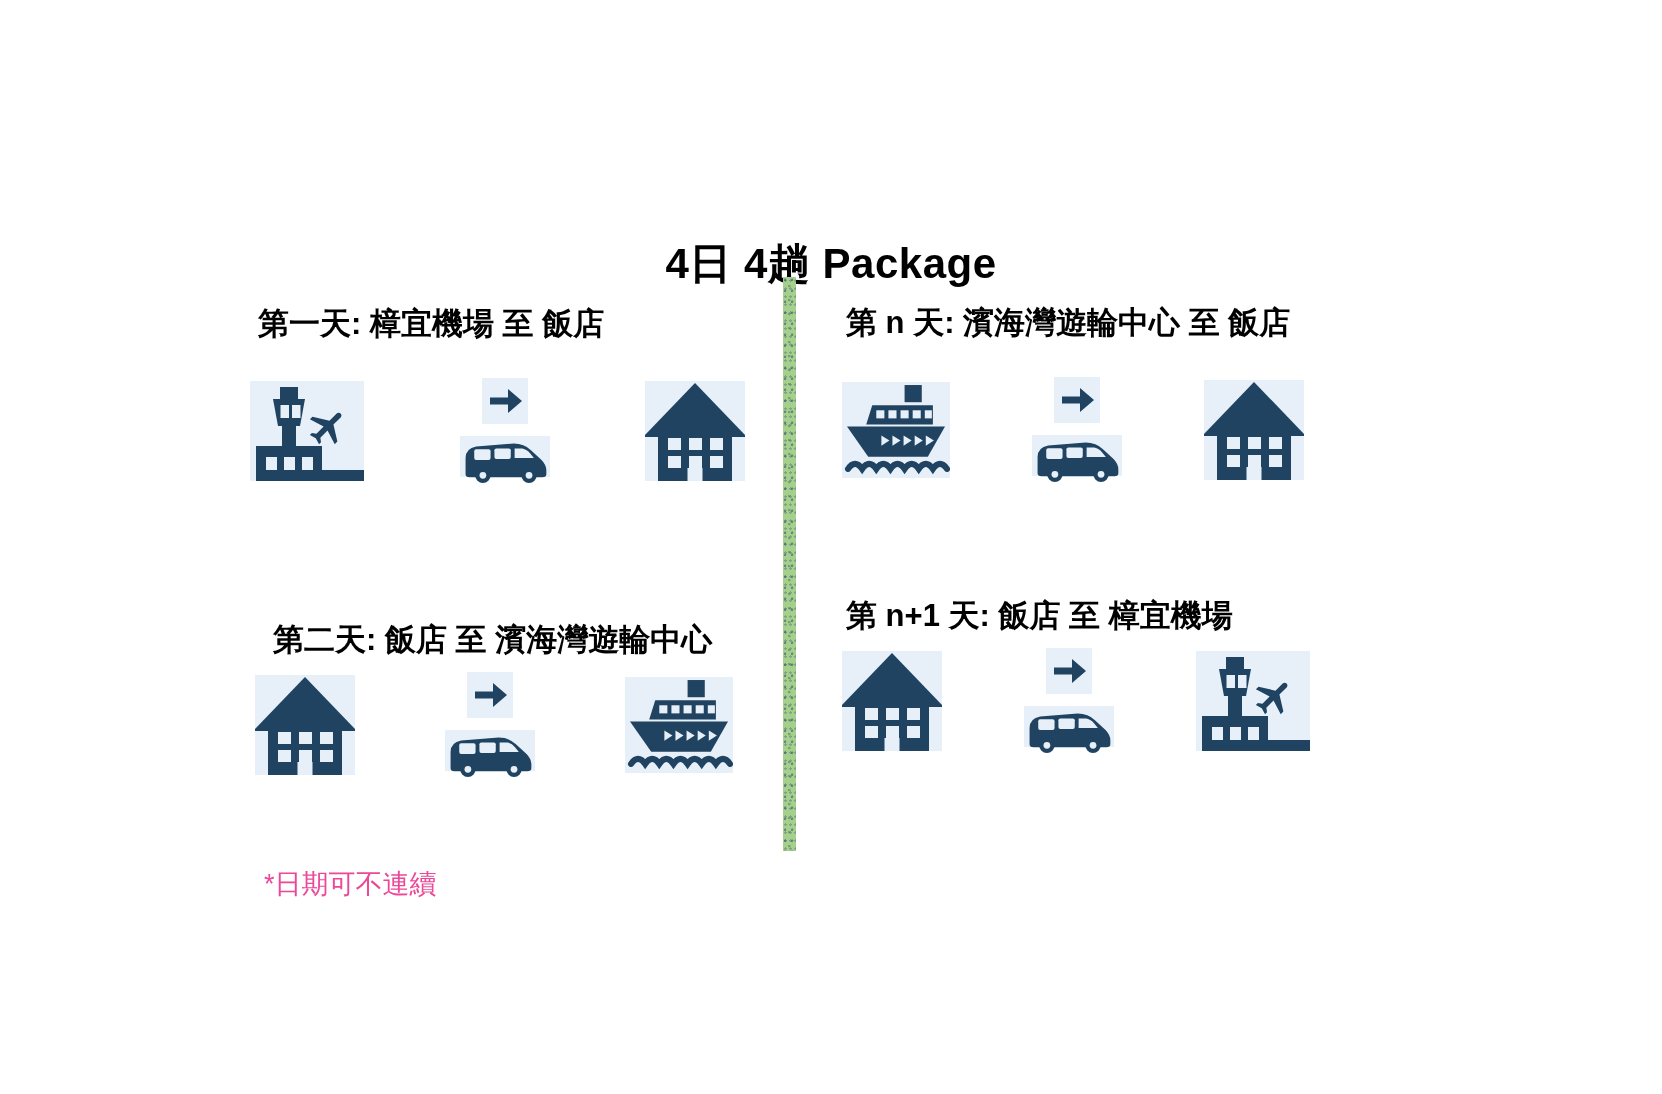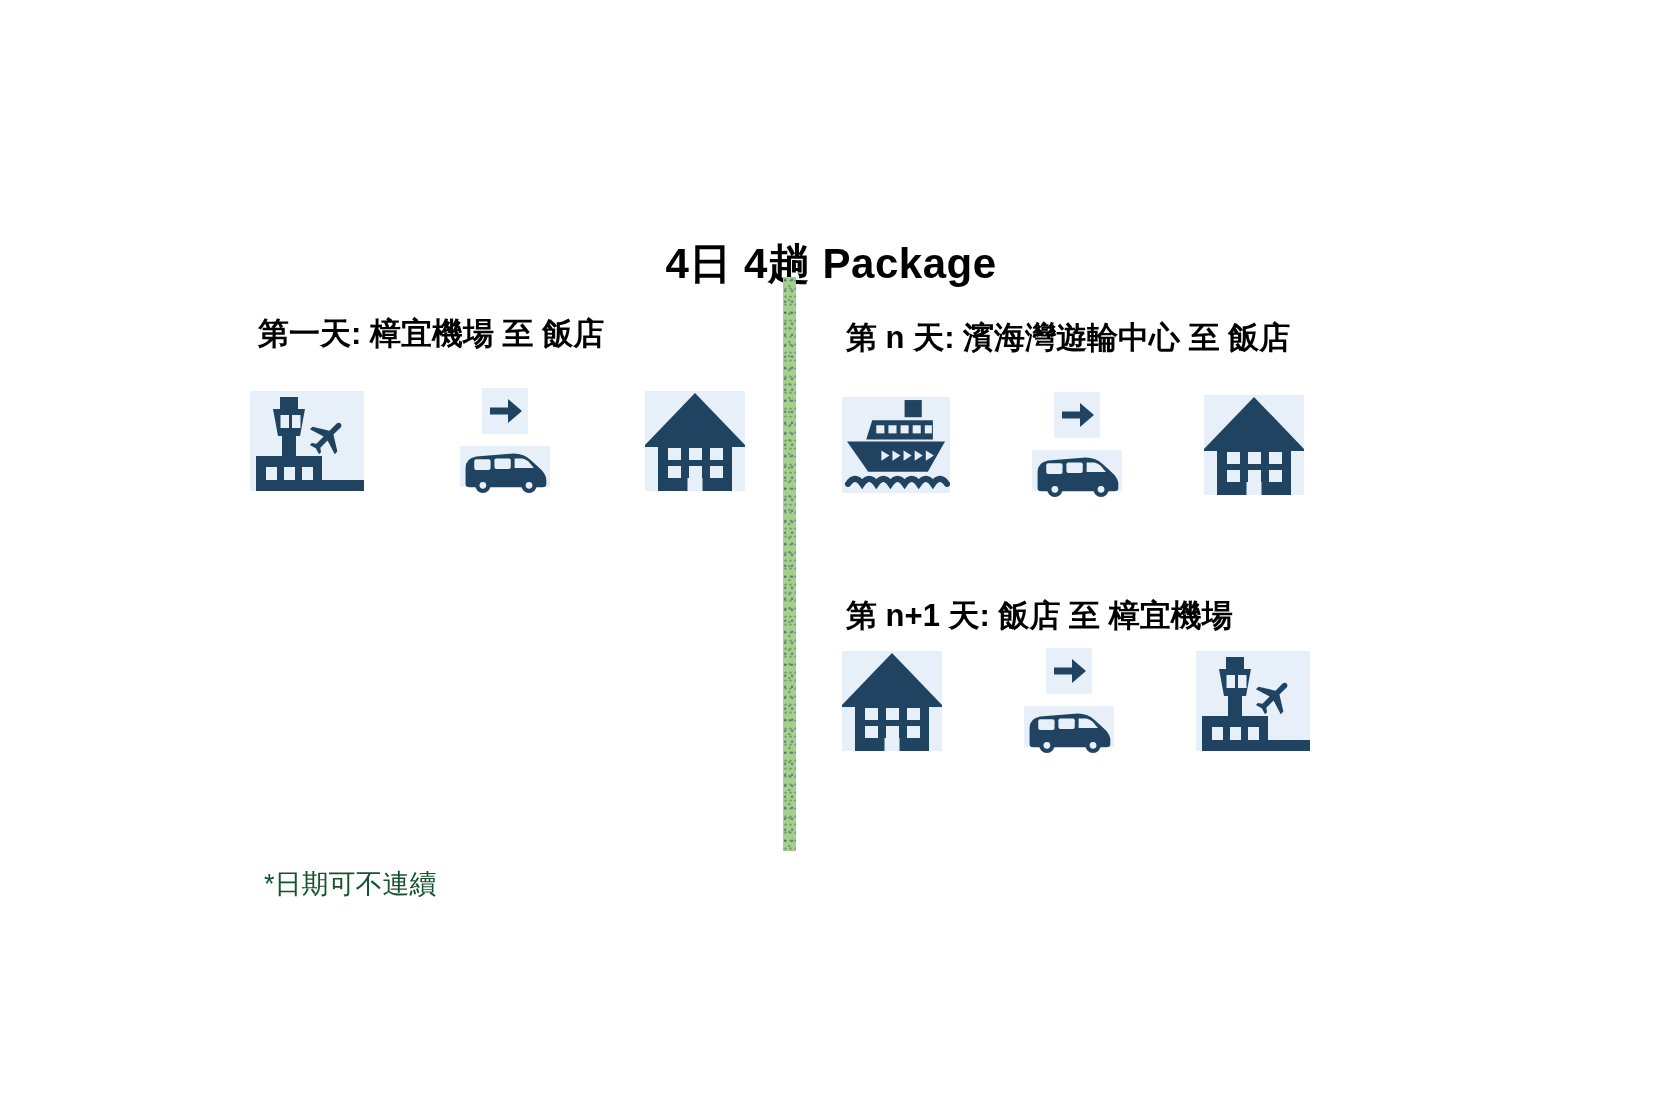--- a/index.html
+++ b/index.html
@@ -40,25 +40,25 @@
   .big.ship{width:108px;height:96px;}
   .via{display:flex;flex-direction:column;align-items:center;flex:0 0 auto;}
   .arrow-tile{width:46px;height:46px;margin-bottom:9px;}
   .van-wrap{position:relative;width:90px;height:50px;}
   .van-wrap::before{
     content:"";position:absolute;left:0;right:0;top:3px;bottom:6px;
     background:var(--tile-bg,#e7f0f8);
   }
   .van-wrap svg{position:absolute;inset:0;width:100%;height:100%;}
   .footnote{
-    position:absolute;left:264px;top:866px;font-size:27px;font-weight:400;color:#14532d;
+    position:absolute;left:264px;top:866px;font-size:27px;font-weight:400;color:#ec4899;
   }
   
-  .q1{left:250px;top:314px;width:495px;}
-  .q2{left:842px;top:318px;width:462px;}
+  .q1{left:250px;top:304px;width:495px;}
+  .q2{left:842px;top:303px;width:462px;}
   .q3{left:255px;top:620px;width:478px;}
   .q4{left:842px;top:596px;width:468px;}
   .q1 .icon-row{width:495px;}
   .q2 .icon-row{width:462px;}
   .q3 .icon-row{width:478px;}
   .q4 .icon-row{width:468px;}
   .q1 .q-header{padding-left:8px;}
   .q3 .q-header{padding-left:18px;}
   .q2 .q-header,.q4 .q-header{padding-left:4px;}
 </style>
@@ -182,20 +182,47 @@
           </div>
       </div>
       <div class="tile big">
           <svg>
             <use href="#hotel-icon"></use>
           </svg>
         </div>
     </div>
   </section>
 
+  <section class="quadrant q-bottom q3">
+    <h2 class="q-header">第二天: 飯店 至 濱海灣遊輪中心</h2>
+    <div class="icon-row">
+      <div class="tile big">
+          <svg>
+            <use href="#hotel-icon"></use>
+          </svg>
+        </div>
+      <div class="via">
+        <div class="tile arrow-tile">
+            <svg>
+              <use href="#arrow-right-icon"></use>
+            </svg>
+          </div>
+        <div class="van-wrap">
+            <svg>
+              <use href="#van-icon"></use>
+            </svg>
+          </div>
+      </div>
+      <div class="tile big ship">
+          <svg>
+            <use href="#ship-icon"></use>
+          </svg>
+        </div>
+    </div>
+  </section>
 
   <section class="quadrant q-bottom q4">
     <h2 class="q-header">第 n+1 天: 飯店 至 樟宜機場</h2>
     <div class="icon-row">
       <div class="tile big">
           <svg>
             <use href="#hotel-icon"></use>
           </svg>
         </div>
       <div class="via">

